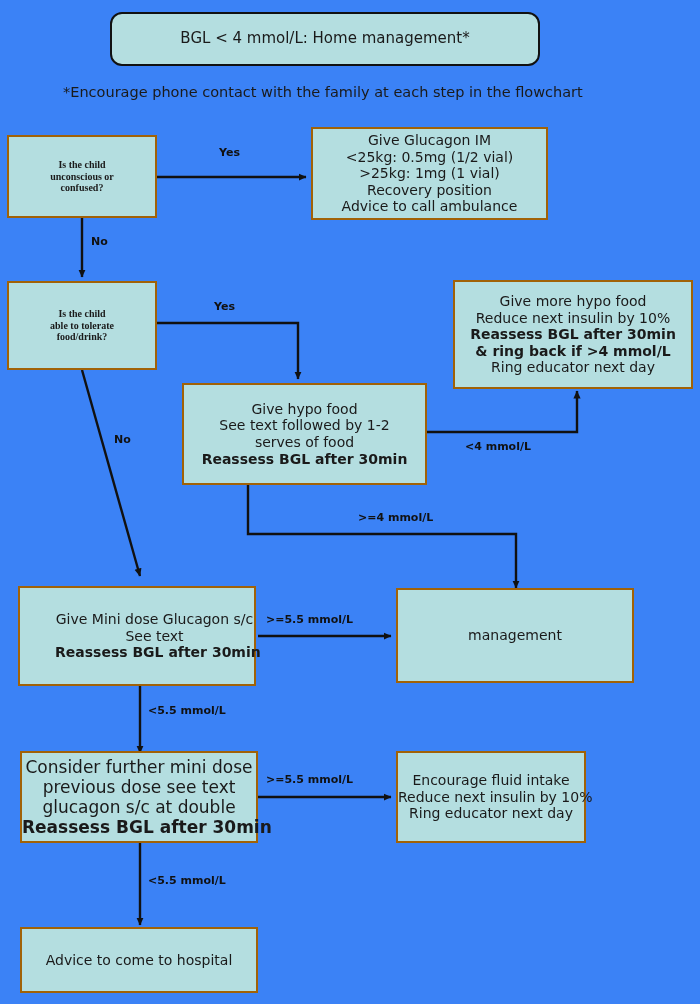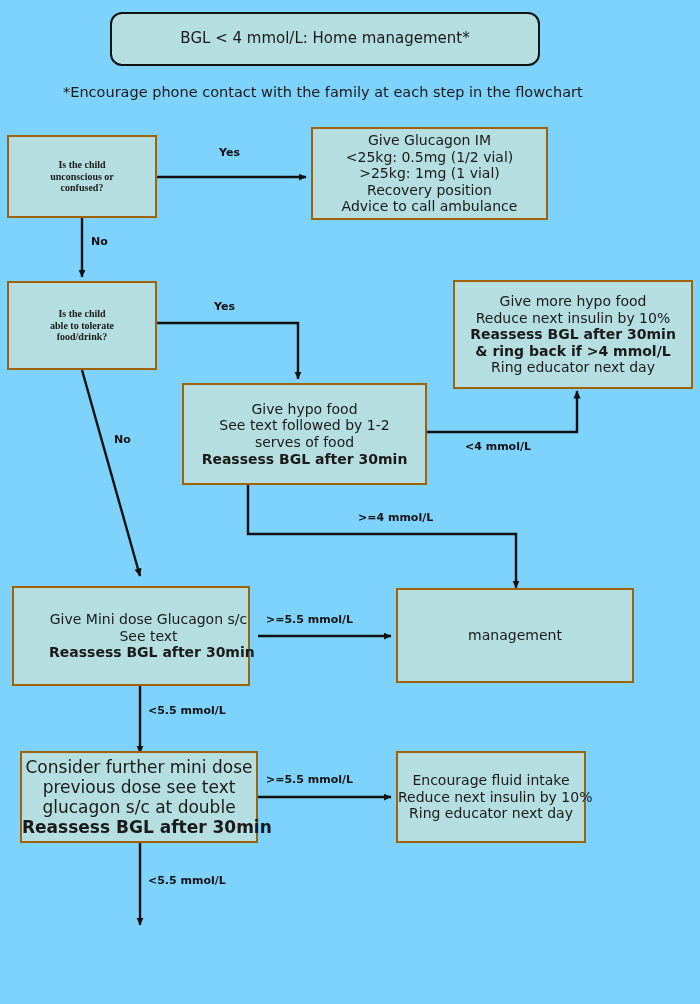--- a/index.html
+++ b/index.html
@@ -9,21 +9,21 @@
   }
   body {
     font-family: "DejaVu Sans", "Liberation Sans", sans-serif;
     color: #1a1a1a;
   }
   #chart {
     position: relative;
     width: 700px;
     height: 1004px;
     overflow: hidden;
-    background: #7dd3fc;
+    background: #3b82f6;
   }
   #edges {
     position: absolute;
     left: 0;
     top: 0;
     width: 700px;
     height: 1004px;
     pointer-events: none;
   }
   .node {
@@ -153,21 +153,21 @@
   <div class="node process" style="left:453px; top:280px; width:240px; height:109px;">
     <div class="inner">
       <span class="ln">Give more hypo food</span>
       <span class="ln">Reduce next insulin by 10%</span>
       <span class="ln b">Reassess BGL after 30min</span>
       <span class="ln b">&amp; ring back if &gt;4 mmol/L</span>
       <span class="ln">Ring educator next day</span>
     </div>
   </div>
 
-  <div class="node process" style="left:12px; top:586px; width:238px; height:100px;padding-left:35px;">
+  <div class="node process" style="left:18px; top:586px; width:238px; height:100px;padding-left:35px;">
     <div class="inner">
       <span class="ln">Give Mini dose Glucagon s/c</span>
       <span class="ln">See text</span>
       <span class="ln b">Reassess BGL after 30min</span>
     </div>
   </div>
 
   <div class="node process" style="left:396px; top:588px; width:238px; height:95px;">
     <div class="inner">
       <span class="ln">management</span>
@@ -184,20 +184,25 @@
   </div>
 
   <div class="node process" style="left:396px; top:751px; width:190px; height:92px;">
     <div class="inner">
       <span class="ln">Encourage fluid intake</span>
       <span class="ln">Reduce next insulin by 10%</span>
       <span class="ln">Ring educator next day</span>
     </div>
   </div>
 
+  <div class="node process" style="left:20px; top:927px; width:238px; height:66px;">
+    <div class="inner">
+      <span class="ln">Advice to come to hospital</span>
+    </div>
+  </div>
 
   <div class="edge-label" style="left:219px; top:146px;">Yes</div>
 
   <div class="edge-label" style="left:91px; top:235px;">No</div>
 
   <div class="edge-label" style="left:214px; top:300px;">Yes</div>
 
   <div class="edge-label" style="left:114px; top:433px;">No</div>
 
   <div class="edge-label" style="left:465px; top:440px;">&lt;4 mmol/L</div>

